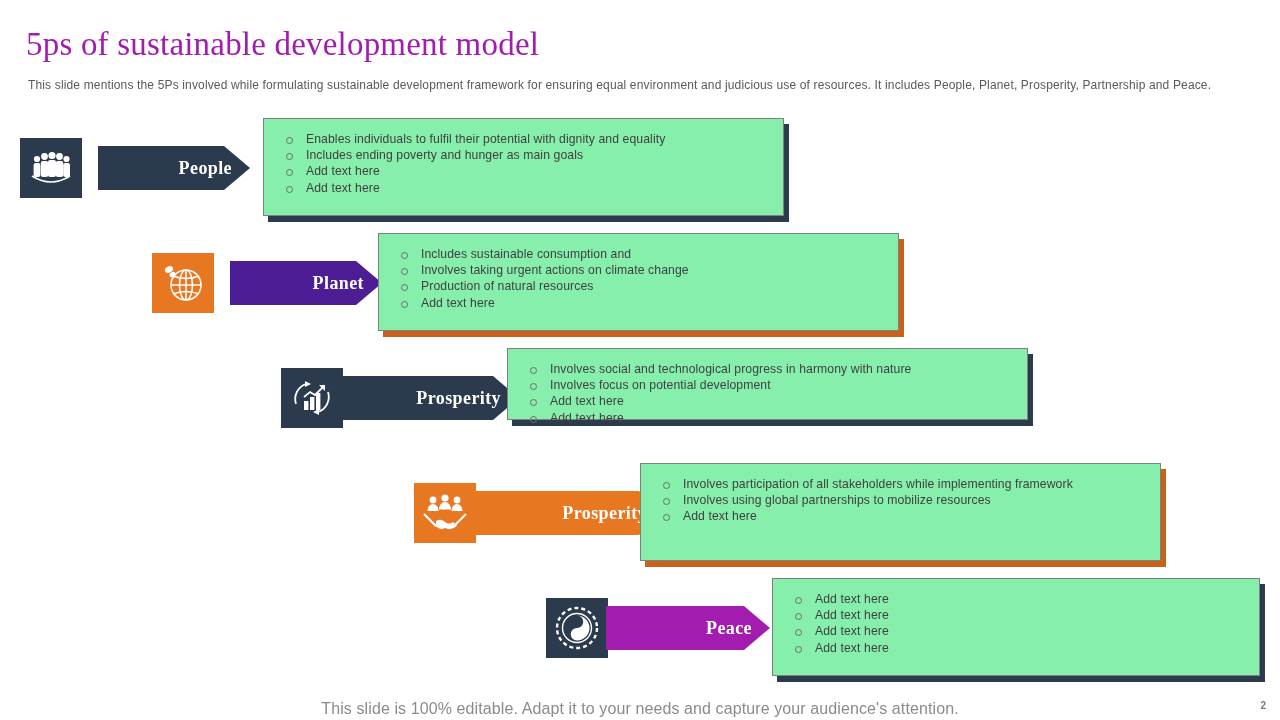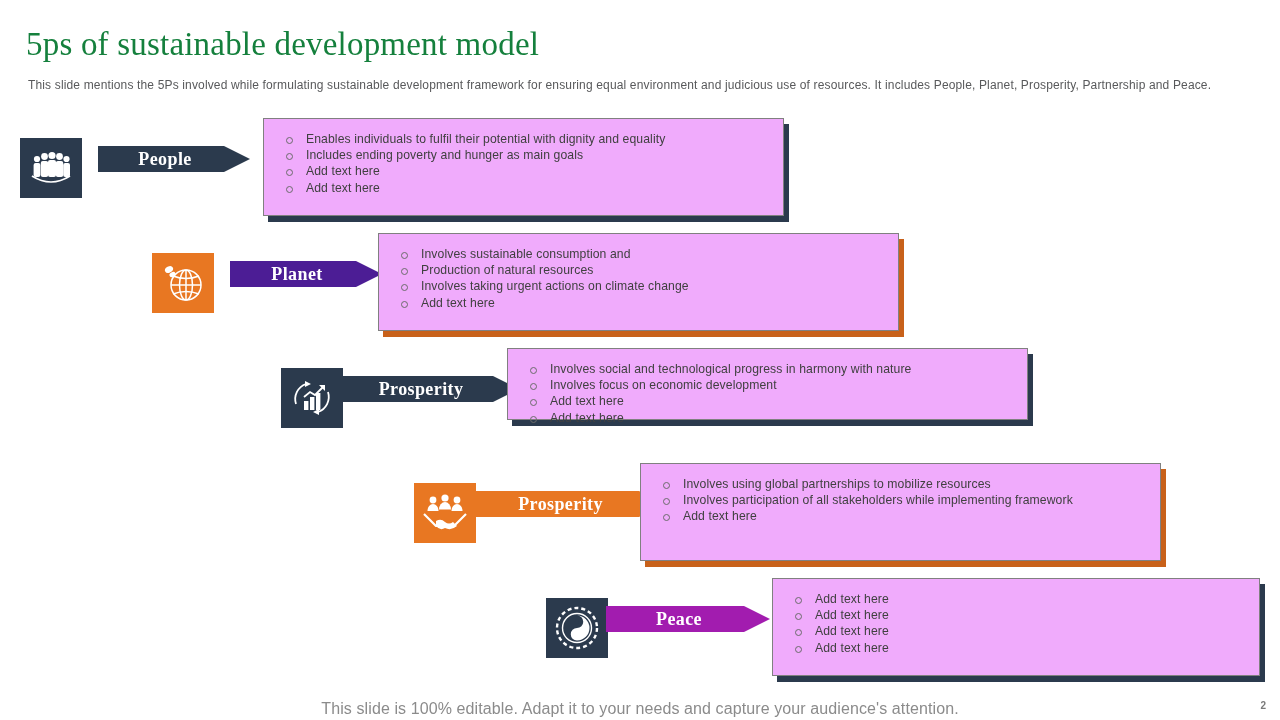--- a/index.html
+++ b/index.html
@@ -20,21 +20,21 @@
   }
 
   
   #page-title {
     position: absolute;
     left: 26px;
     top: 26px;
     font-family: "Liberation Serif", serif;
     font-size: 33px;
     font-weight: 400;
-    color: #15803d;
+    color: #a21caf;
     letter-spacing: 0.2px;
     white-space: nowrap;
   }
 
   #page-subtitle {
     position: absolute;
     left: 28px;
     top: 78px;
     font-size: 12px;
     color: #58595b;
@@ -50,25 +50,25 @@
     left: 0;
     top: 0;
     width: 62px;
     height: 60px;
   }
   .icon-box svg { display: block; width: 62px; height: 60px; }
 
   .arrow {
     position: absolute;
     top: 8px;
-    height: 26px;
+    height: 44px;
     clip-path: polygon(0 0, calc(100% - 26px) 0, 100% 50%, calc(100% - 26px) 100%, 0 100%);
     display: flex;
     align-items: center;
-    justify-content: center;
+    justify-content: flex-end;
   }
   .arrow-label {
     font-family: "Liberation Serif", serif;
     font-size: 18px;
     font-weight: 700;
     color: #ffffff;
     letter-spacing: 0.4px;
     margin-right: 18px;
     white-space: nowrap;
   }
@@ -82,21 +82,21 @@
     width: 100%;
     height: 100%;
   }
 
   .textbox {
     position: absolute;
     left: 0;
     top: 0;
     width: 100%;
     height: 100%;
-    background: #f0abfc;
+    background: #86efac;
     border: 1px solid #808080;
     padding-left: 7px;
   }
 
   .bullets {
     position: absolute;
     left: 20px;
     top: 12px;
     right: 10px;
     list-style: none;
@@ -202,23 +202,23 @@
         </g>
       </svg>
     </div>
     <div class="arrow" style="left:78px; width:152px; background:#4c1d95;">
       <span class="arrow-label">Planet</span>
     </div>
     <div class="textbox-wrap" style="left:226px; top:-20px; width:521px; height:98px;">
       <div class="textbox-shadow" style="background:#c8611a;"></div>
       <div class="textbox">
         <ul class="bullets">
-          <li>Involves  sustainable consumption  and</li>
+          <li>Includes  sustainable consumption  and</li>
+          <li>Involves  taking urgent  actions on climate change</li>
           <li>Production of natural  resources</li>
-          <li>Involves  taking urgent  actions on climate change</li>
           <li>Add text here</li>
         </ul>
       </div>
     </div>
   </div>
 
   <div class="row" style="left:281px; top:368px;">
     <div class="icon-box">
       <svg viewBox="0 0 62 60">
         <rect x="0" y="0" width="62" height="60" fill="#2b3a4d"></rect>
@@ -238,21 +238,21 @@
       </svg>
     </div>
     <div class="arrow" style="left:60px; width:178px; background:#2b3a4d;">
       <span class="arrow-label">Prosperity</span>
     </div>
     <div class="textbox-wrap" style="left:226px; top:-20px; width:521px; height:72px;">
       <div class="textbox-shadow" style="background:#2b3a4d;"></div>
       <div class="textbox">
         <ul class="bullets">
           <li>Involves  social and technological progress in harmony with  nature</li>
-          <li>Involves  focus on economic development</li>
+          <li>Involves  focus on potential development</li>
           <li>Add text here</li>
           <li>Add text here</li>
         </ul>
       </div>
     </div>
   </div>
 
   <div class="row" style="left:414px; top:483px;">
     <div class="icon-box">
       <svg viewBox="0 0 62 60">
@@ -271,22 +271,22 @@
         </g>
       </svg>
     </div>
     <div class="arrow" style="left:60px; width:191px; background:#e87722;">
       <span class="arrow-label">Prosperity</span>
     </div>
     <div class="textbox-wrap" style="left:226px; top:-20px; width:521px; height:98px;">
       <div class="textbox-shadow" style="background:#c8611a;"></div>
       <div class="textbox">
         <ul class="bullets">
+          <li>Involves  participation of all stakeholders while implementing  framework</li>
           <li>Involves  using global partnerships to mobilize resources</li>
-          <li>Involves  participation of all stakeholders while implementing  framework</li>
           <li>Add text here</li>
         </ul>
       </div>
     </div>
   </div>
 
   <div class="row" style="left:546px; top:598px;">
     <div class="icon-box">
       <svg viewBox="0 0 62 60">
         <rect x="0" y="0" width="62" height="60" fill="#2b3a4d"></rect>

